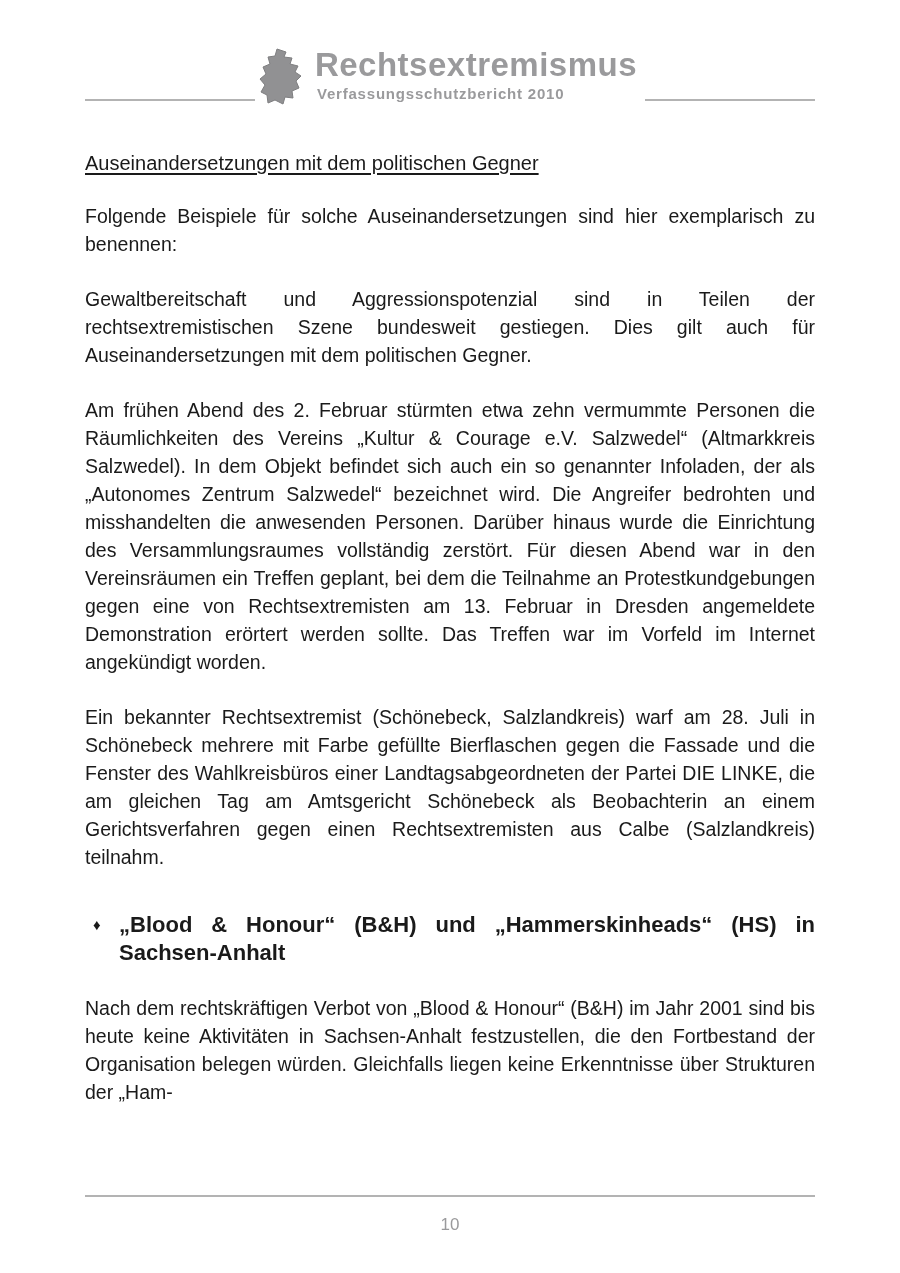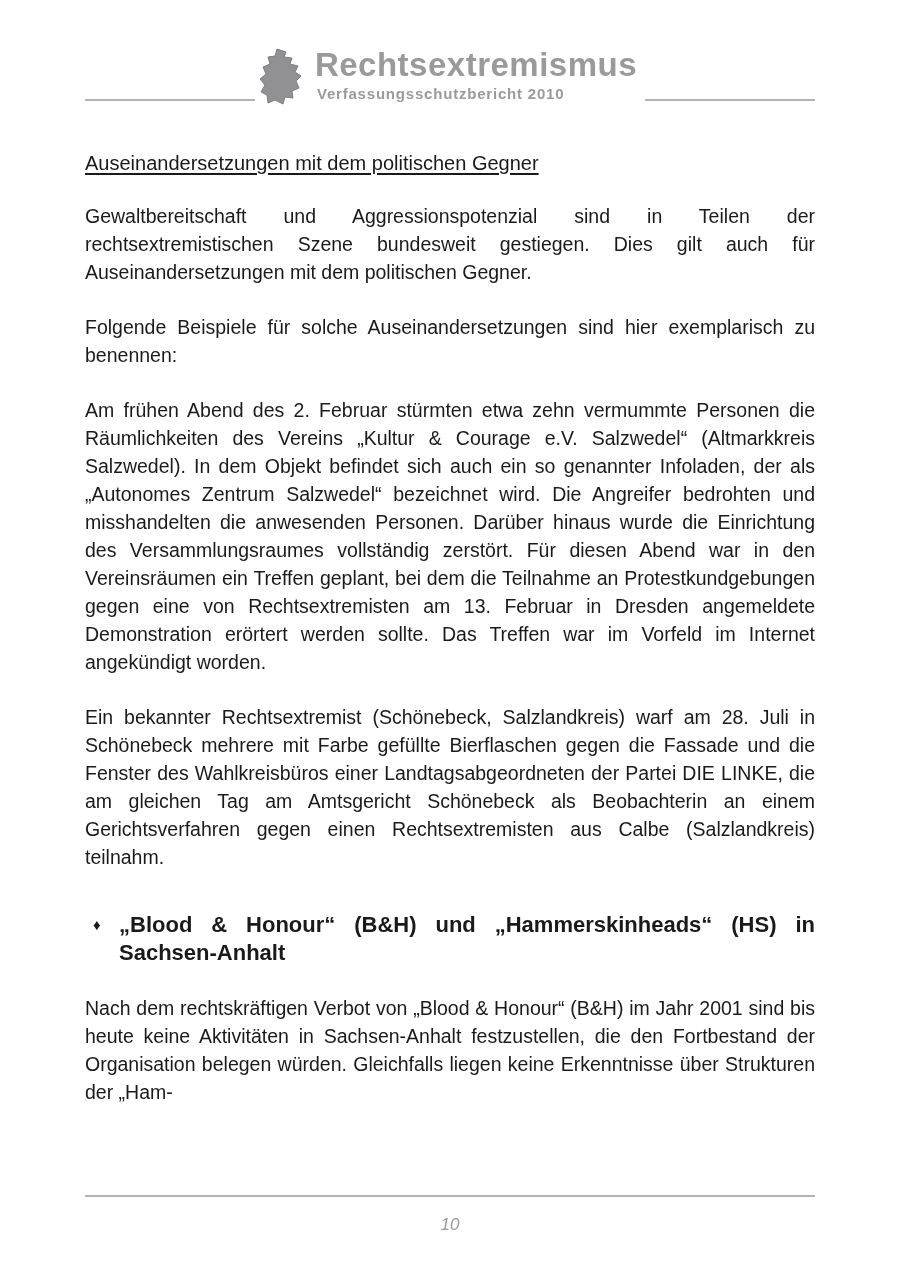--- a/index.html
+++ b/index.html
@@ -110,21 +110,20 @@
     background: #b3b3b3;
   }
   .page-number {
     position: absolute;
     left: 0;
     right: 0;
     bottom: 38px;
     text-align: center;
     font-size: 17px;
     color: #9a9a9c;
-    font-style: italic;
   }
 </style>
 </head>
 <body>
 
 <div class="page">
 
   <div class="header">
     <div class="hrule"></div>
     <div class="brand">
@@ -134,22 +133,22 @@
       <div class="brand-text">
         <div class="brand-title">Rechtsextremismus</div>
         <div class="brand-subtitle">Verfassungsschutzbericht  2010</div>
       </div>
     </div>
     <div class="hrule"></div>
   </div>
 
   <h2 class="doc-heading">Auseinandersetzungen mit dem politischen Gegner</h2>
 
+  <p class="para">Folgende Beispiele für solche Auseinandersetzungen sind hier exemplarisch zu benennen:</p>
   <p class="para">Gewaltbereitschaft und Aggressionspotenzial sind in Teilen der rechtsextremistischen Szene bundesweit gestiegen. Dies gilt auch für Auseinandersetzungen mit dem politischen Gegner.</p>
-  <p class="para">Folgende Beispiele für solche Auseinandersetzungen sind hier exemplarisch zu benennen:</p>
   <p class="para">Am frühen Abend des 2. Februar stürmten etwa zehn vermummte Personen die Räumlichkeiten des Vereins „Kultur &amp; Courage e.V. Salzwedel“ (Altmarkkreis Salzwedel). In dem Objekt befindet sich auch ein so genannter Infoladen, der als „Autonomes Zentrum Salzwedel“ bezeichnet wird. Die Angreifer bedrohten und misshandelten die anwesenden Personen. Darüber hinaus wurde die Einrichtung des Versammlungsraumes vollständig zerstört. Für diesen Abend war in den Vereinsräumen ein Treffen geplant, bei dem die Teilnahme an Protestkundgebungen gegen eine von Rechtsextremisten am 13. Februar in Dresden angemeldete Demonstration erörtert werden sollte. Das Treffen war im Vorfeld im Internet angekündigt worden.</p>
   <p class="para">Ein bekannter Rechtsextremist (Schönebeck, Salzlandkreis) warf am 28. Juli in Schönebeck mehrere mit Farbe gefüllte Bierflaschen gegen die Fassade und die Fenster des Wahlkreisbüros einer Landtagsabgeordneten der Partei DIE LINKE, die am gleichen Tag am Amtsgericht Schönebeck als Beobachterin an einem Gerichtsverfahren gegen einen Rechtsextremisten aus Calbe (Salzlandkreis) teilnahm.</p>
 
   <div class="bullet-item">
     <span class="bullet-marker">♦</span>
     <span class="bullet-text">„Blood &amp; Honour“ (B&amp;H) und „Hammerskinheads“ (HS) in Sachsen-Anhalt</span>
   </div>
 
   <p class="para">Nach dem rechtskräftigen Verbot von „Blood &amp; Honour“ (B&amp;H) im Jahr 2001 sind bis heute keine Aktivitäten in Sachsen-Anhalt festzustellen, die den Fortbestand der Organisation belegen würden. Gleichfalls liegen keine Erkenntnisse über Strukturen der „Ham-</p>
 

